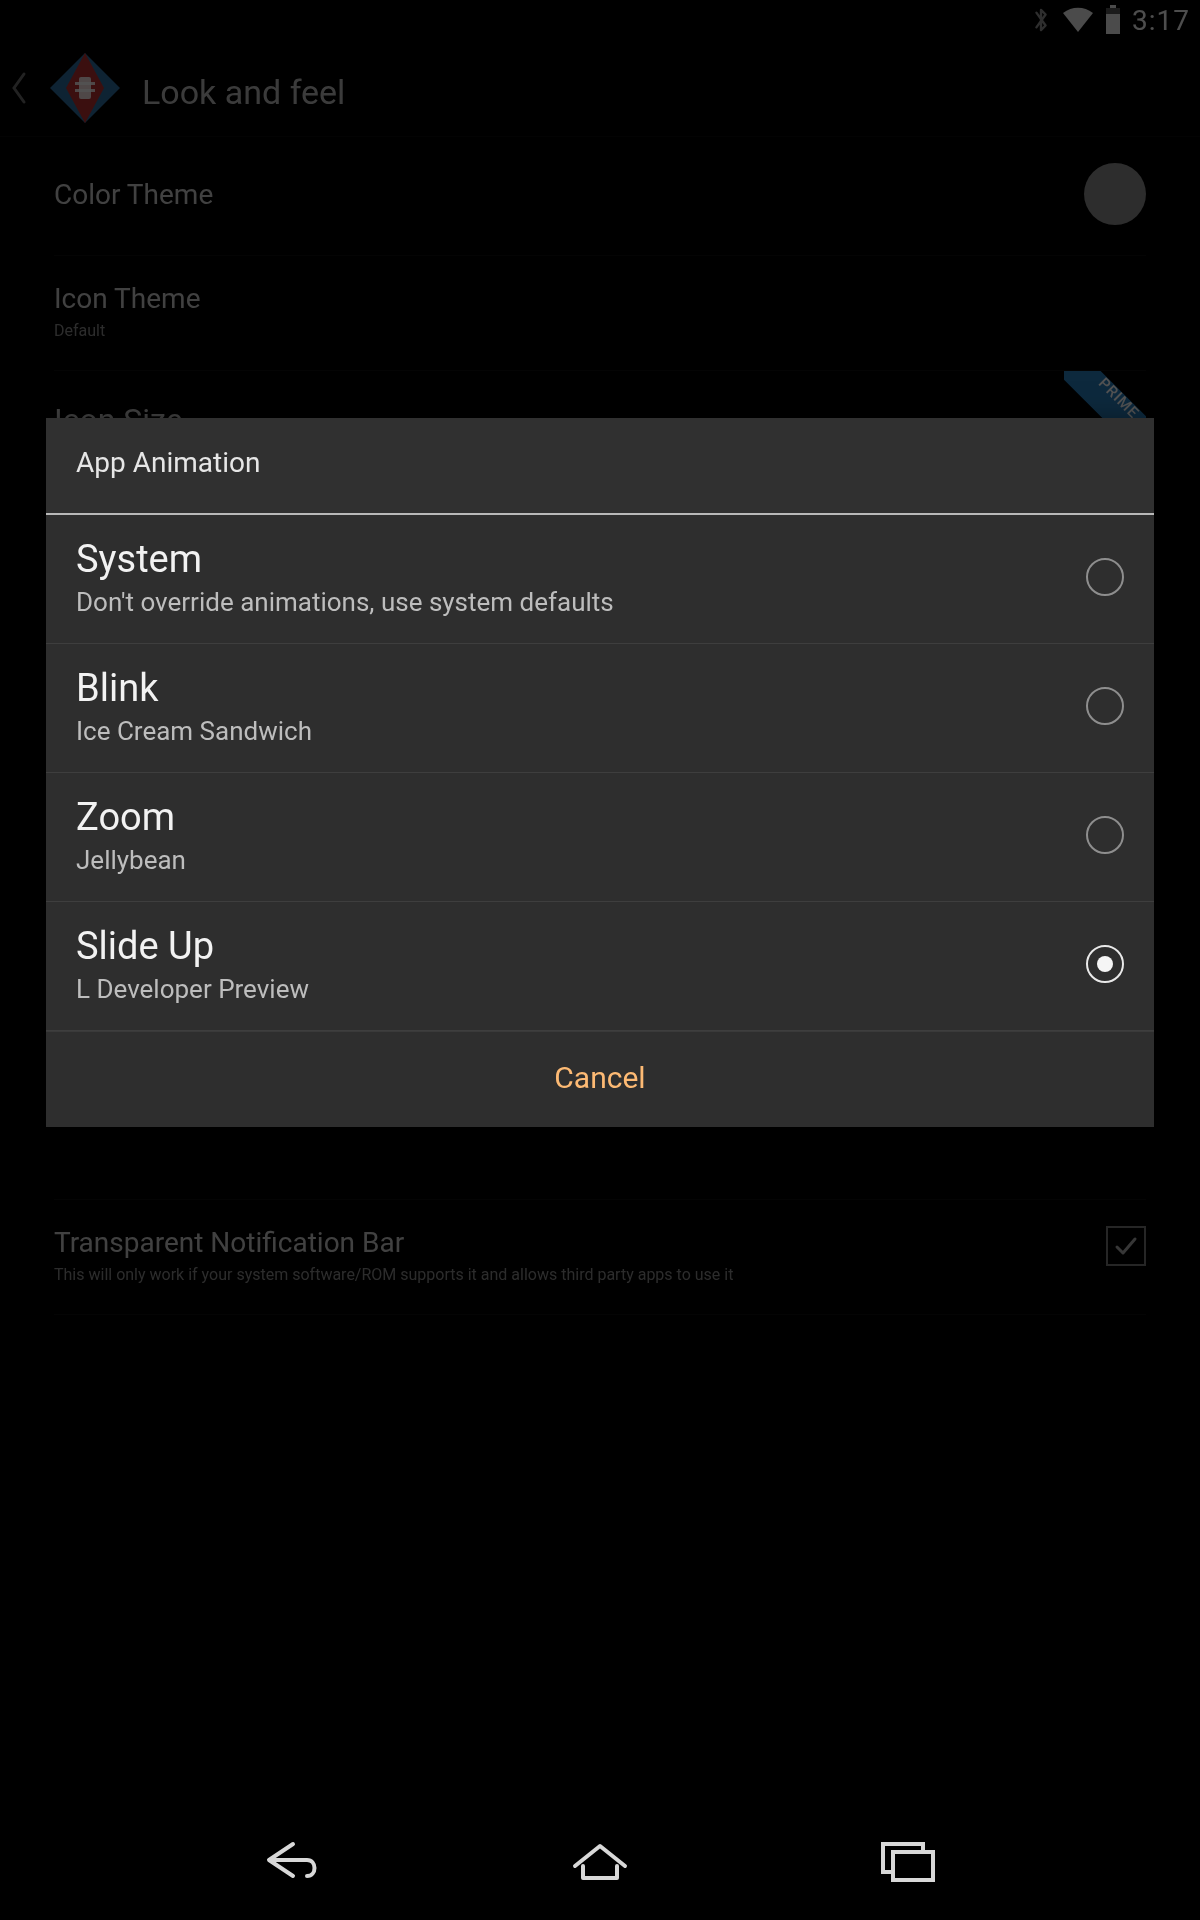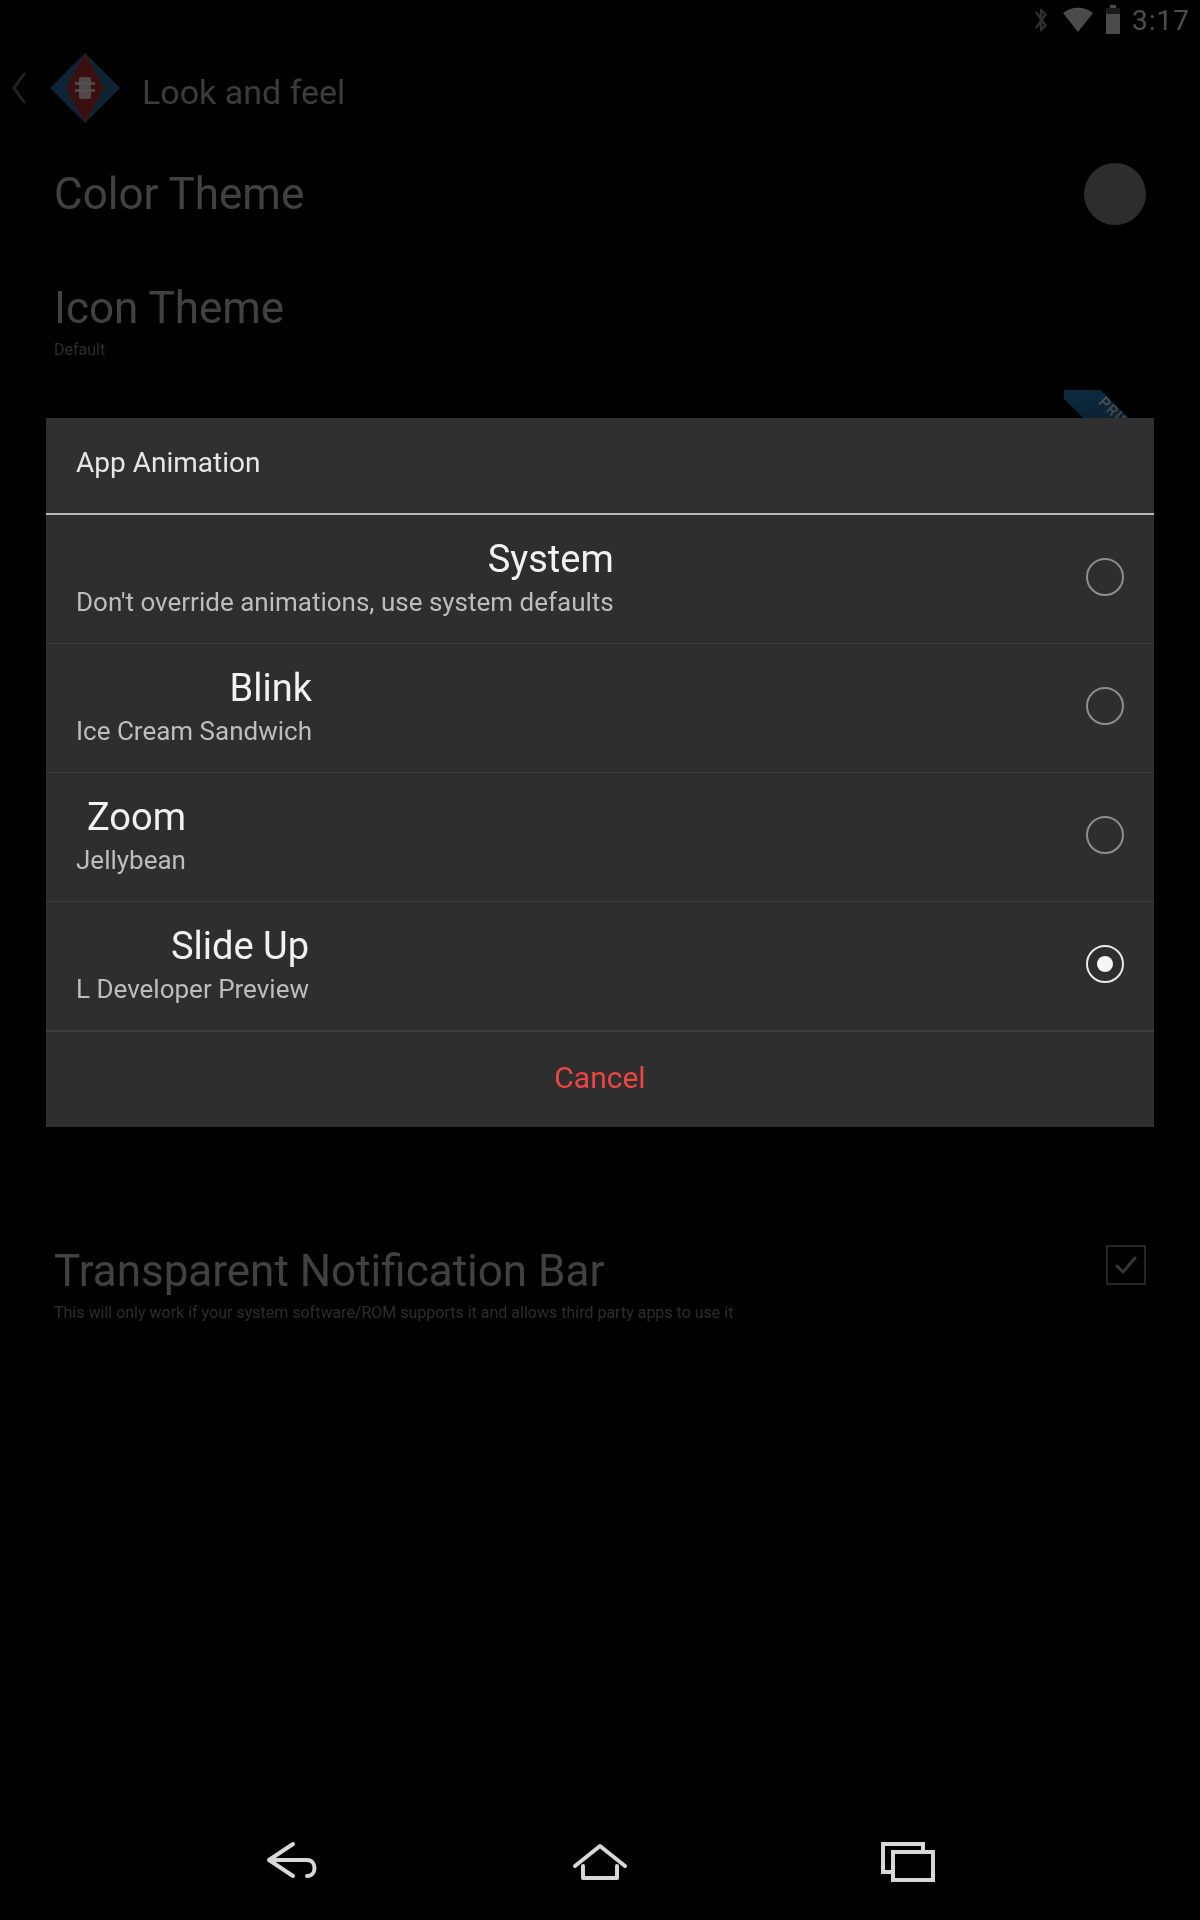--- a/index.html
+++ b/index.html
@@ -61,21 +61,21 @@
   }
   .setrow {
     border-bottom: 1px solid rgba(255,255,255,0.06);
     padding: 26px 0 30px;
     position: relative;
     display: flex;
     align-items: center;
     justify-content: space-between;
   }
   .setrow .labels { display:flex; flex-direction:column; gap:6px; }
-  .setrow .ttl { font-size: 44px; color: #c9c9c9; font-weight: 400; }
+  .setrow .ttl { font-size: 28px; color: #c9c9c9; font-weight: 400; }
   .setrow .sub { font-size: 16px; color: #8a8a8a; }
   .swatch {
     width: 62px; height: 62px; border-radius: 50%; background:#8b8b8b;
   }
   .checkbox {
     width: 36px; height: 36px; border: 2px solid #777; display:flex;
     align-items:center; justify-content:center; color:#aaa; font-size:26px;
   }
   .prime-ribbon {
     position:absolute; top:0; right:0; width:82px; height:82px; overflow:hidden;
@@ -105,31 +105,31 @@
     border-bottom:2px solid #b9b9b9;
     background:#303030;
   }
   .opt{
     padding:22px 30px 26px;
     border-bottom:1px solid rgba(255,255,255,0.08);
     display:flex; align-items:center; justify-content:space-between;
     gap:20px;
   }
   .opt:last-of-type{border-bottom:1px solid rgba(255,255,255,0.08);}
-  .opt .labels{display:flex;flex-direction:column;gap:6px;align-items:flex-end;}
+  .opt .labels{display:flex;flex-direction:column;gap:6px;}
   .opt .ottl{font-size:38px;color:#f2f2f2;font-weight:400;}
   .opt .osub{font-size:26px;color:#bdbdbd;}
   .radio{
     width:34px;height:34px;border:2px solid #8e8e8e;border-radius:50%;
     display:flex;align-items:center;justify-content:center; flex-shrink:0;
   }
   .radio.sel{border-color:#e9e9e9;}
   .radio.sel::after{content:"";width:16px;height:16px;background:#f5f5f5;border-radius:50%;}
   .dlg-cancel{
-    text-align:center; padding:28px 0 32px; font-size:30px; color:#ef4444;
+    text-align:center; padding:28px 0 32px; font-size:30px; color:#fdba74;
     border-top:1px solid rgba(255,255,255,0.06);
   }
 
   
   .navbar{
     position:absolute; left:0; right:0; bottom:0; height:120px;
     background:#000; display:flex; justify-content:center; gap:220px;
     align-items:center;
   }
   .navbar .nbtn{ width:88px; height:60px; display:flex; align-items:center; justify-content:center; }

